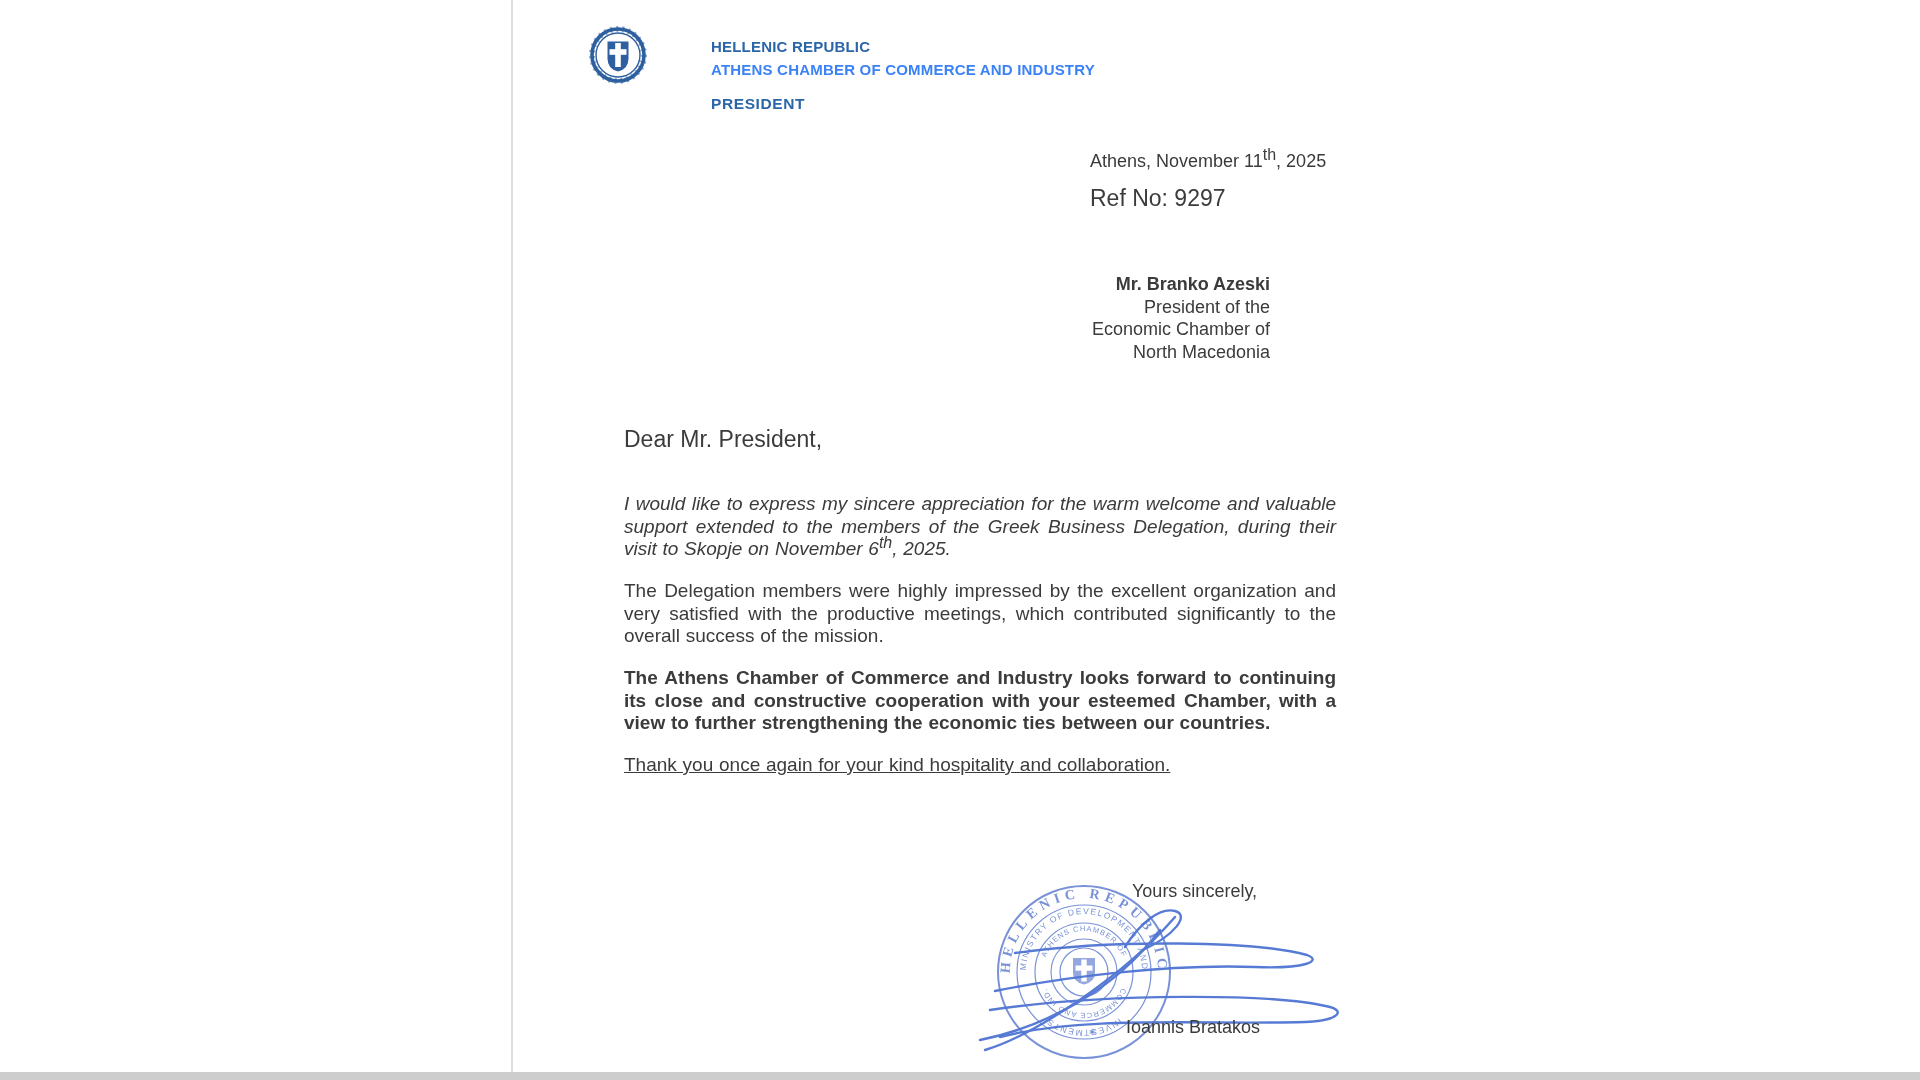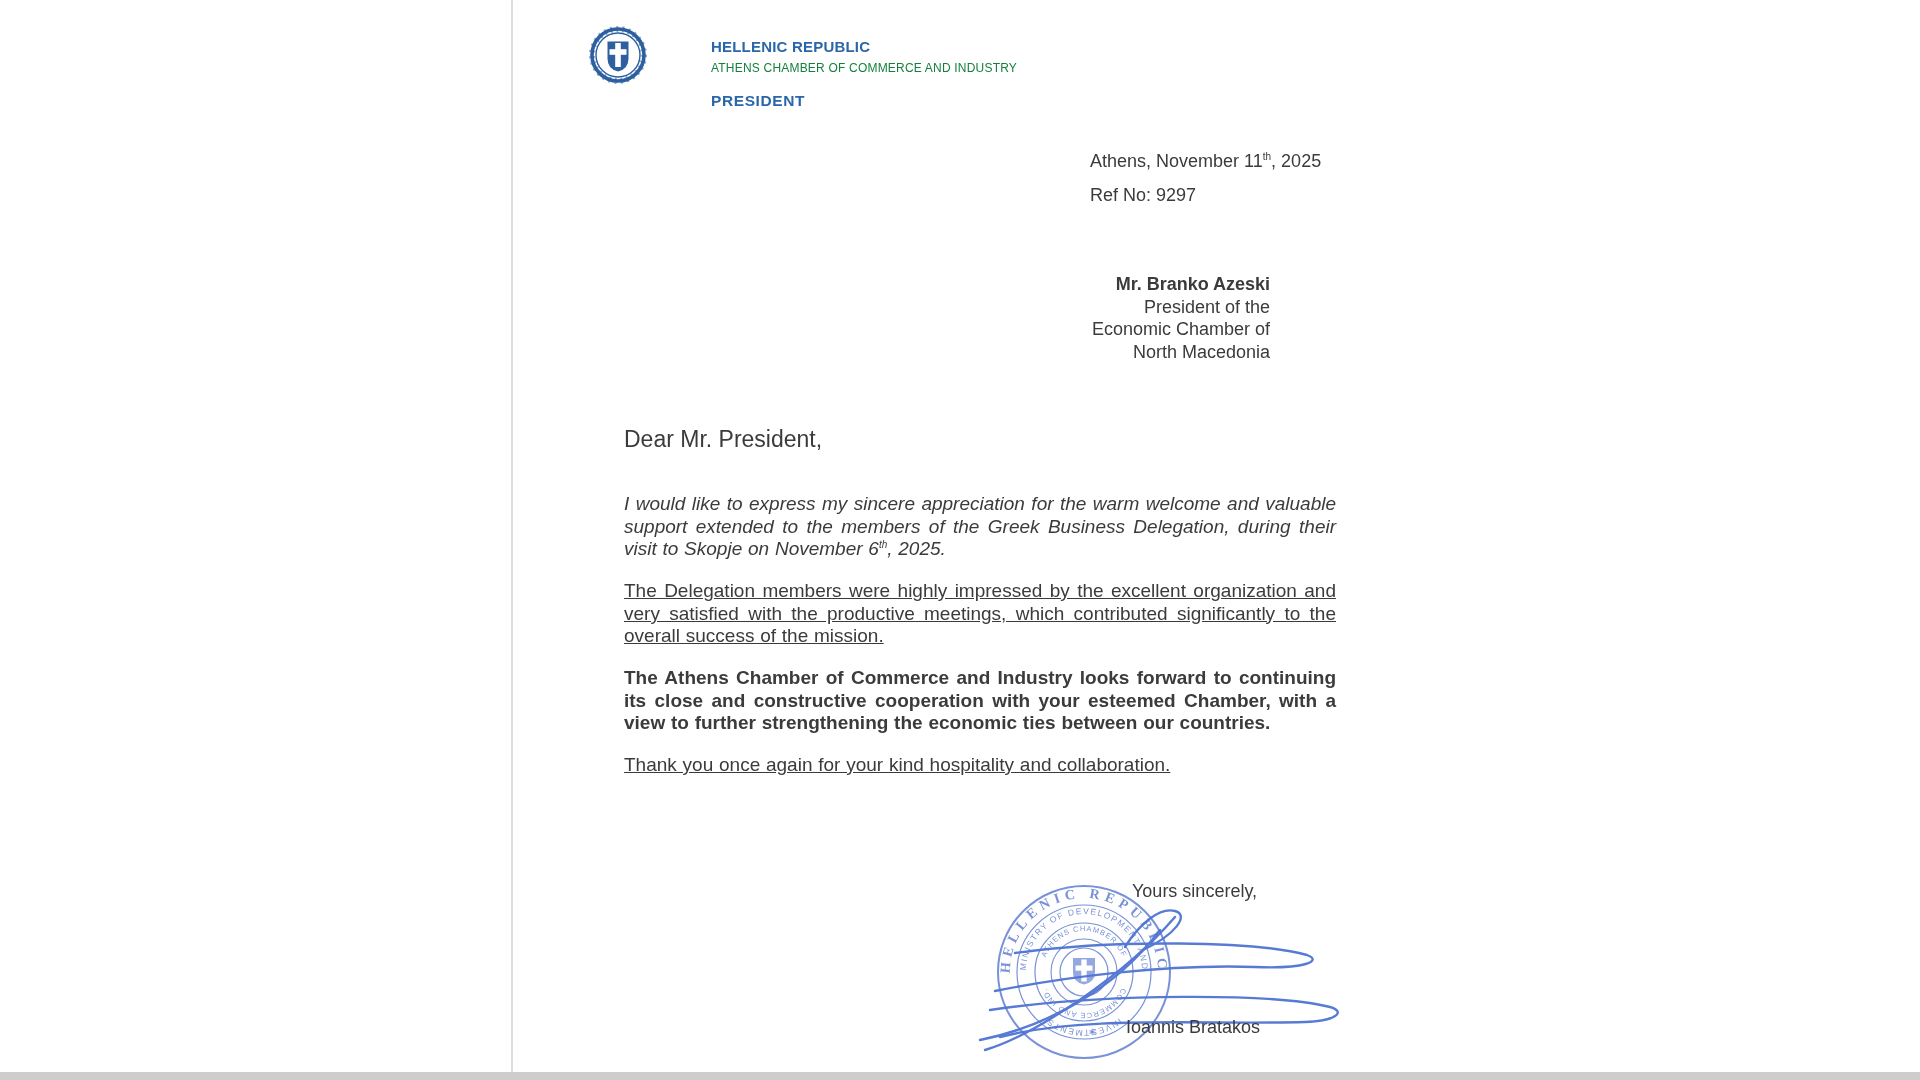--- a/index.html
+++ b/index.html
@@ -12,37 +12,37 @@
   .abs{position:absolute;}
 
   
   .left-rule{left:511px;top:0;width:2px;height:1072px;background:#dddddd;}
   .bottom-bar{left:0;bottom:0;width:1920px;height:8px;background:#cdcdcd;}
 
   
   .emblem{left:589px;top:26px;width:58px;height:58px;}
   .header-text{left:711px;top:39px;line-height:1;}
   .org1{font-size:15px;font-weight:700;color:#2b66a8;letter-spacing:.2px;}
-  .org2{font-size:12px;font-weight:400;color:#15803d;margin-top:8px;letter-spacing:.2px;}
+  .org2{font-size:15px;font-weight:700;color:#3b82f6;margin-top:8px;letter-spacing:.2px;}
   .pres{font-size:15.5px;font-weight:700;color:#2b66a8;margin-top:19px;letter-spacing:.6px;}
 
   
   .date-line{left:1090px;top:151px;font-size:18px;}
-  .ref-line{left:1090px;top:185px;font-size:18px;}
+  .ref-line{left:1090px;top:185px;font-size:23px;}
   .recipient{left:1092px;top:273px;font-size:18px;line-height:22.5px;text-align:right;}
   .recipient .name{font-weight:700;}
 
   
   .salutation{left:624px;top:426px;font-size:23px;}
   .para{left:624px;width:712px;font-size:19px;line-height:22.5px;text-align:justify;word-spacing:.5px;}
   .p1{top:493px;font-style:italic;}
-  .p2{top:580px;text-decoration:underline;}
+  .p2{top:580px;}
   .p3{top:667px;font-weight:bold;}
   .p4{top:754px;text-align:left;text-decoration:underline;}
-  sup{font-size:10px;vertical-align:super;line-height:0;}
+  sup{font-size:16px;vertical-align:super;line-height:0;}
 
   
   .valediction{left:1132px;top:881px;font-size:18px;}
   .signer{left:1126px;top:1017px;font-size:18px;}
 
   .stamp{left:995px;top:883px;width:178px;height:178px;opacity:.82;}
   .signature{left:973px;top:893px;width:390px;height:175px;}
 </style>
 </head>
 <body>

